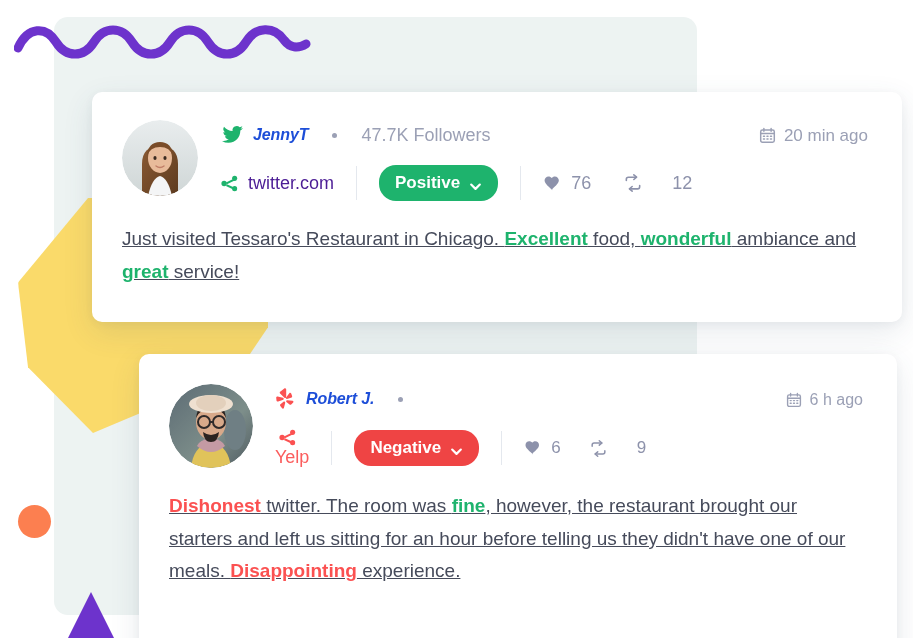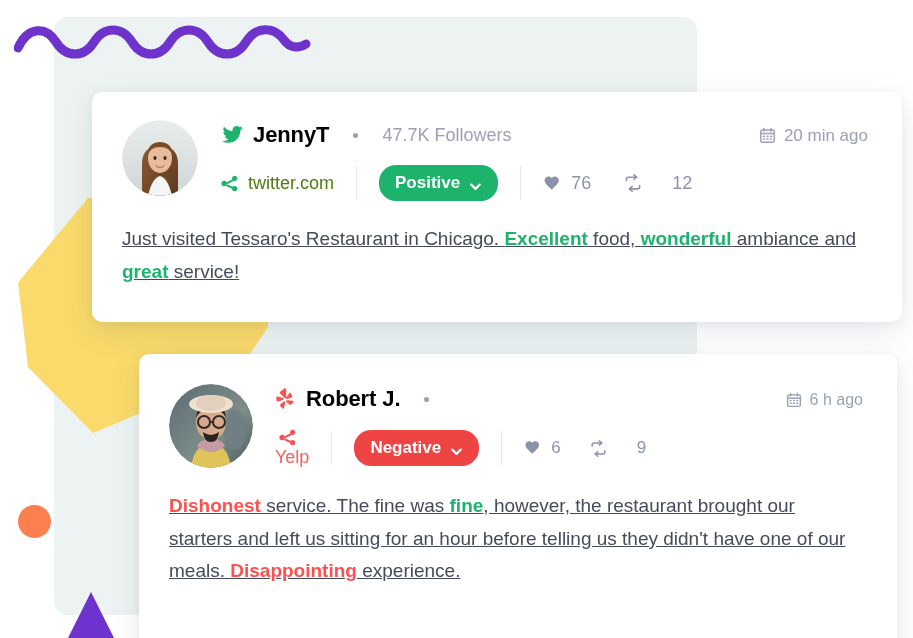--- a/index.html
+++ b/index.html
@@ -117,25 +117,26 @@
     min-width: 0;
   }
   #card-negative .head-main { margin-left: 22px; }
 
   .line-1 {
     display: flex;
     align-items: center;
     height: 30px;
   }
   .name {
-    font-size: 22px;
+    font-size: 16px;
     font-weight: bold;
-    color: #000000;
+    color: #1d4ed8;
     letter-spacing: -0.1px;
     white-space: nowrap;
+    font-style: italic;
   }
   .brand-icon {
     margin-right: 9px;
     display: inline-flex;
     align-items: center;
   }
   .dot-sep {
     width: 5px;
     height: 5px;
     border-radius: 50%;
@@ -168,21 +169,21 @@
   }
   #card-negative .line-2 { margin-top: 18px; }
 
   .source-link {
     display: inline-flex;
     align-items: center;
     font-size: 18px;
     white-space: nowrap;
     text-decoration: none;
   }
-  .source-link.pos { color: #4d7c0f; }
+  .source-link.pos { color: #4c1d95; }
   .source-link.neg { color: #fb5d5d; flex-direction: column; }
   .source-link .share-icon { margin-right: 9px; display: inline-flex; }
 
   .vdiv {
     width: 1px;
     height: 34px;
     background: #e4e8ee;
     margin: 0 22px;
     flex: 0 0 1px;
   }
@@ -460,15 +461,15 @@
                   <path d="M11 21.8L7.7 19 11 16.2"></path>
                 </svg>
               </span>
               <span>9</span>
             </span>
           </span>
         </div>
       </div>
     </div>
 
-    <div class="body-text" id="text-1"><span class="hl-neg">Dishonest</span><span> service. The fine was </span><span class="hl-pos">fine</span><span>, however, the restaurant brought our starters and left us sitting for an hour before telling us they didn't have one of our meals. </span><span class="hl-neg">Disappointing</span><span> experience.</span></div>
+    <div class="body-text" id="text-1"><span class="hl-neg">Dishonest</span><span> twitter. The room was </span><span class="hl-pos">fine</span><span>, however, the restaurant brought our starters and left us sitting for an hour before telling us they didn't have one of our meals. </span><span class="hl-neg">Disappointing</span><span> experience.</span></div>
   </div>
 </div>
 
 </body></html>

